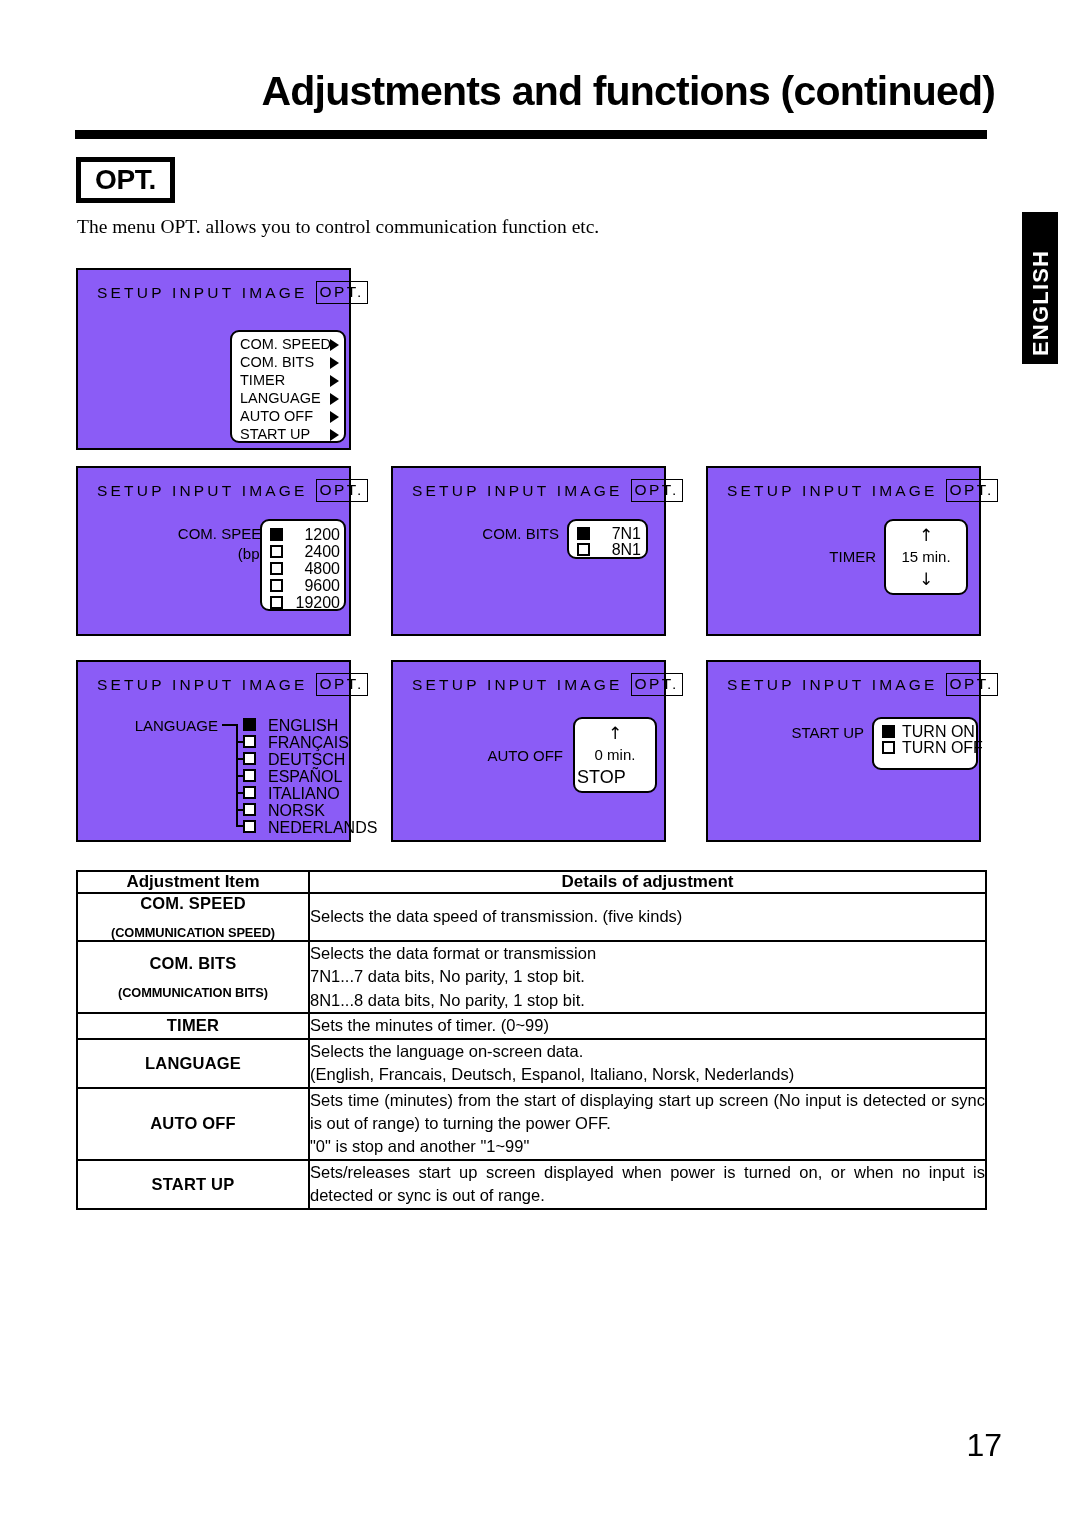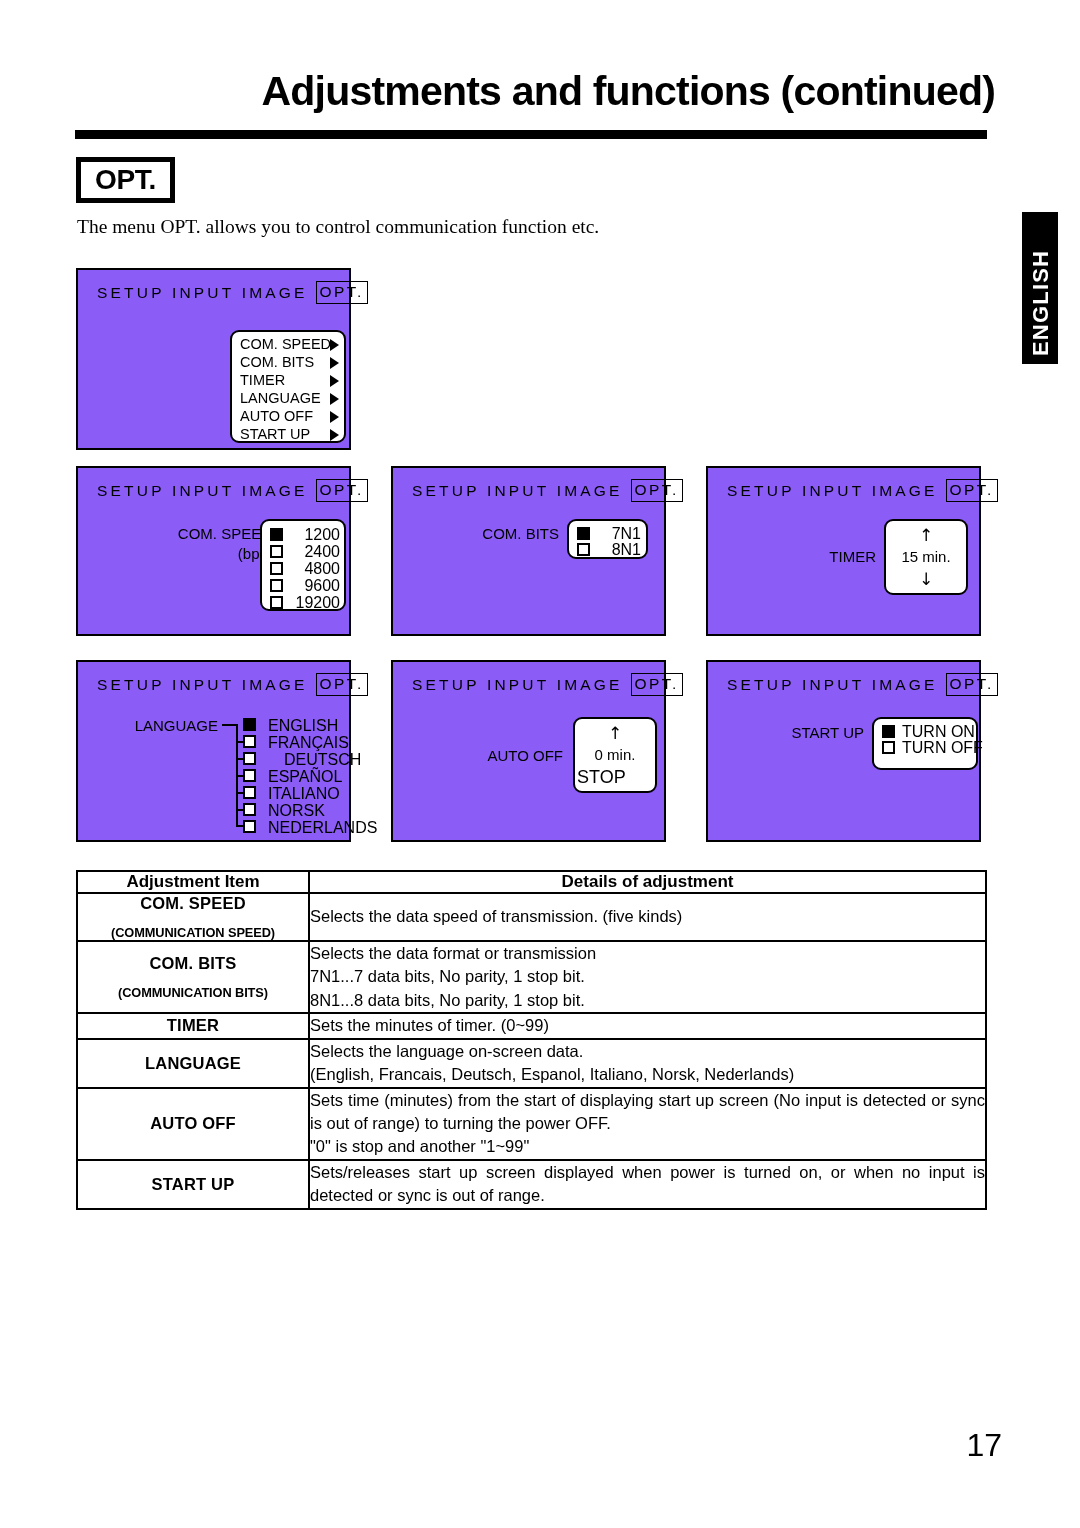--- a/index.html
+++ b/index.html
@@ -357,21 +357,21 @@
     <div class="tree-line" style="left:158px; top:113px; width:8px;  height:2px;"></div>
     <div class="tree-line" style="left:158px; top:130px; width:8px;  height:2px;"></div>
     <div class="tree-line" style="left:158px; top:147px; width:8px;  height:2px;"></div>
     <div class="tree-line" style="left:158px; top:163px; width:8px;  height:2px;"></div>
 
     <div class="cbox on" style="left:165px; top:56px;"></div>
     <div class="opt-text" style="left:190px; top:55px;">ENGLISH</div>
     <div class="cbox" style="left:165px; top:73px;"></div>
     <div class="opt-text" style="left:190px; top:72px;">FRANÇAIS</div>
     <div class="cbox" style="left:165px; top:90px;"></div>
-    <div class="opt-text" style="left:206px; top:89px;">DEUTSCH</div>
+    <div class="opt-text" style="left:190px; top:89px;">DEUTSCH</div>
     <div class="cbox" style="left:165px; top:107px;"></div>
     <div class="opt-text" style="left:190px; top:106px;">ESPAÑOL</div>
     <div class="cbox" style="left:165px; top:124px;"></div>
     <div class="opt-text" style="left:190px; top:123px;">ITALIANO</div>
     <div class="cbox" style="left:165px; top:141px;"></div>
     <div class="opt-text" style="left:190px; top:140px;">NORSK</div>
     <div class="cbox" style="left:165px; top:158px;"></div>
     <div class="opt-text" style="left:190px; top:157px;">NEDERLANDS</div>
   </div>
 </div>

